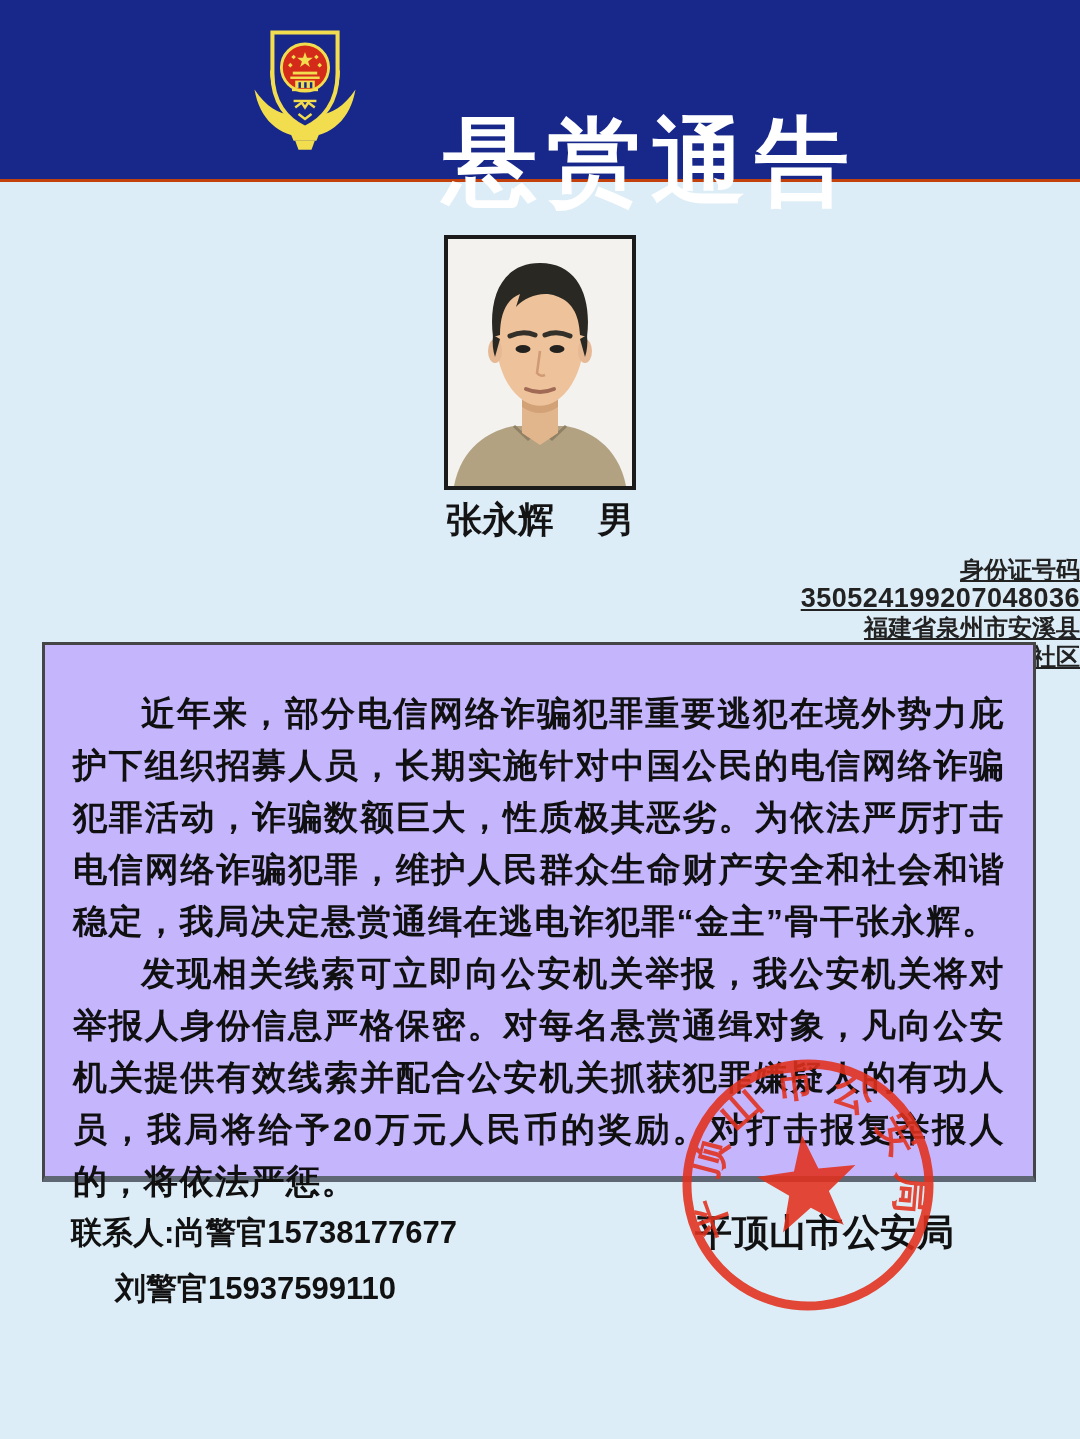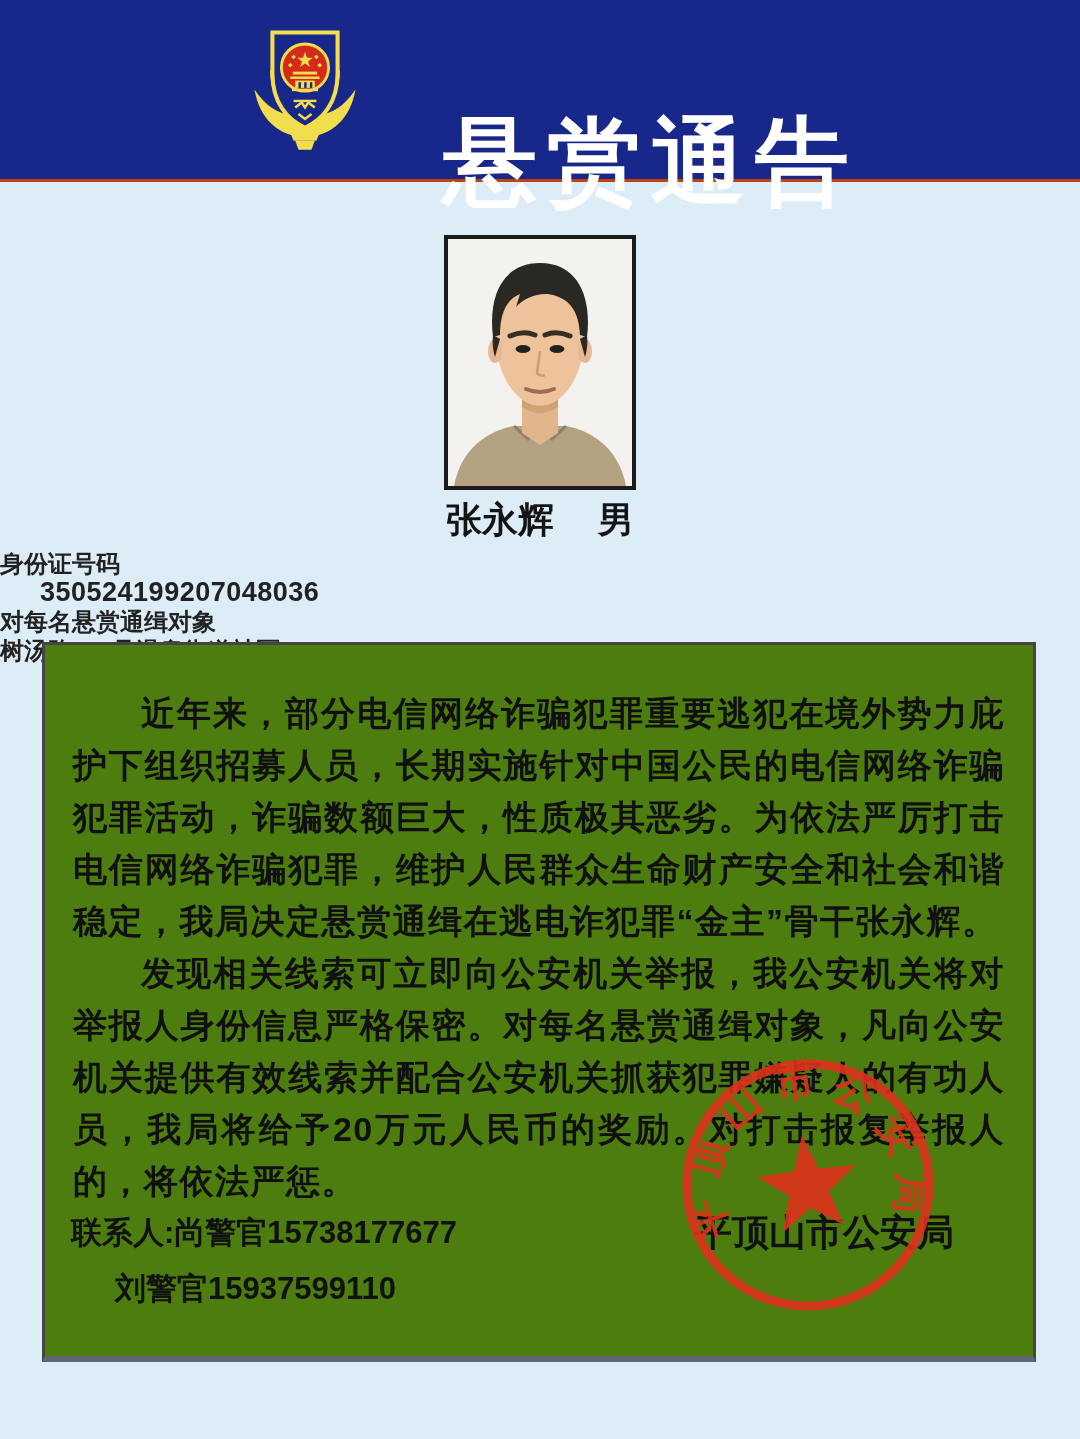--- a/index.html
+++ b/index.html
@@ -44,35 +44,36 @@
   .photo-frame svg { display: block; }
   .name-line {
     margin-top: 6px;
     text-align: center;
     font-size: 36px;
     font-weight: bold;
     color: #141414;
   }
   .name-line .gender { margin-left: 44px; }
   .id-block {
-    margin-top: 4px;
-    text-align: left;
+    margin-top: 10px;
+    text-align: right;
     font-weight: bold;
     color: #222;
     font-size: 24px;
     line-height: 29px;
+    text-decoration: underline;
   }
   .id-block .id-number { font-size: 27px; letter-spacing: 0.5px; padding-left: 40px; }
 
   
   .notice-box {
     position: absolute;
     left: 42px; top: 642px;
-    width: 994px; height: 720px;
-    background: #4d7c0f;
+    width: 994px; height: 540px;
+    background: #c4b5fd;
     border: 3px solid #454545;
     border-bottom-width: 6px;
     border-bottom-color: #5d6672;
     box-sizing: border-box;
   }
   .notice-text {
     margin: 42px 28px 0 28px;
     font-size: 34px;
     font-weight: bold;
     line-height: 52px;
@@ -186,21 +187,21 @@
     </svg>
   </div>
 
   <div class="name-line">
     <span>张永辉</span><span class="gender">男</span>
   </div>
 
   <div class="id-block">
     <div>身份证号码</div>
     <div class="id-number">350524199207048036</div>
-    <div>对每名悬赏通缉对象</div>
+    <div>福建省泉州市安溪县</div>
     <div>树汤路172号温泉街道社区</div>
   </div>
 </section>
 
 <section class="notice-box">
   <div class="notice-text">
     <p>近年来，部分电信网络诈骗犯罪重要逃犯在境外势力庇护下组织招募人员，长期实施针对中国公民的电信网络诈骗犯罪活动，诈骗数额巨大，性质极其恶劣。为依法严厉打击电信网络诈骗犯罪，维护人民群众生命财产安全和社会和谐稳定，我局决定悬赏通缉在逃电诈犯罪“金主”骨干张永辉。</p>
     <p>发现相关线索可立即向公安机关举报，我公安机关将对举报人身份信息严格保密。对每名悬赏通缉对象，凡向公安机关提供有效线索并配合公安机关抓获犯罪嫌疑人的有功人员，我局将给予20万元人民币的奖励。对打击报复举报人的，将依法严惩。</p>
   </div>
 

